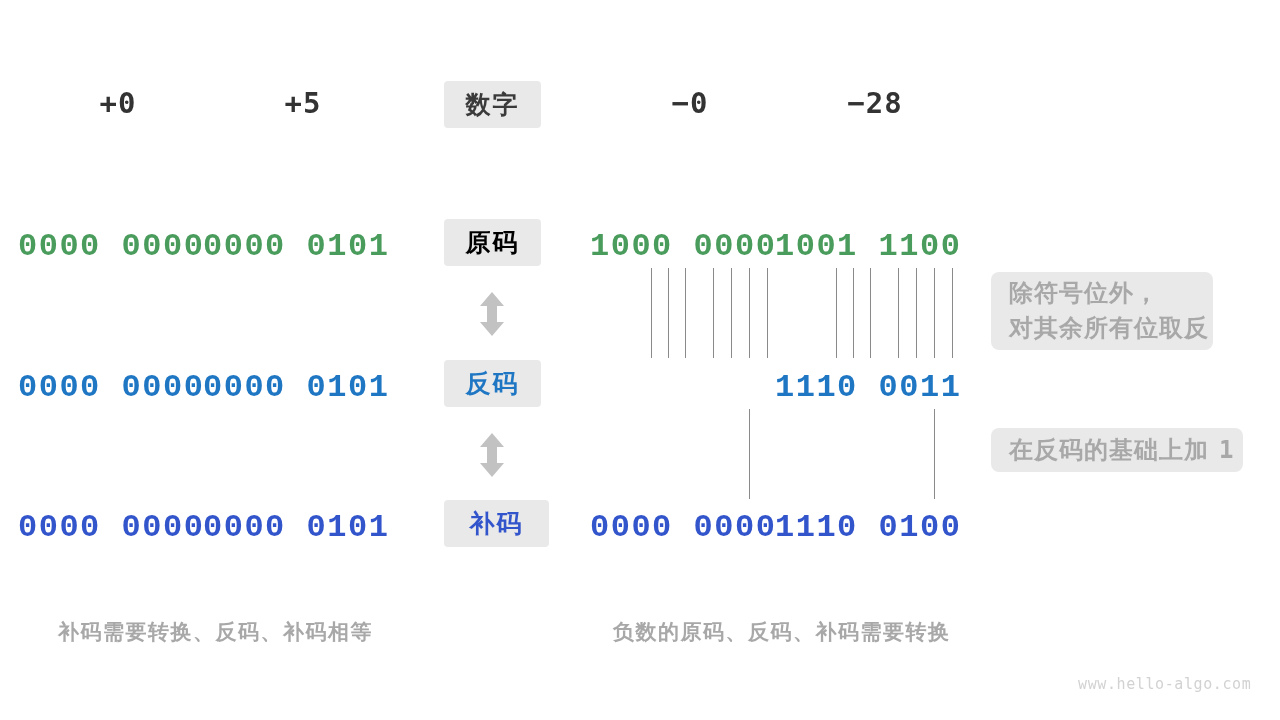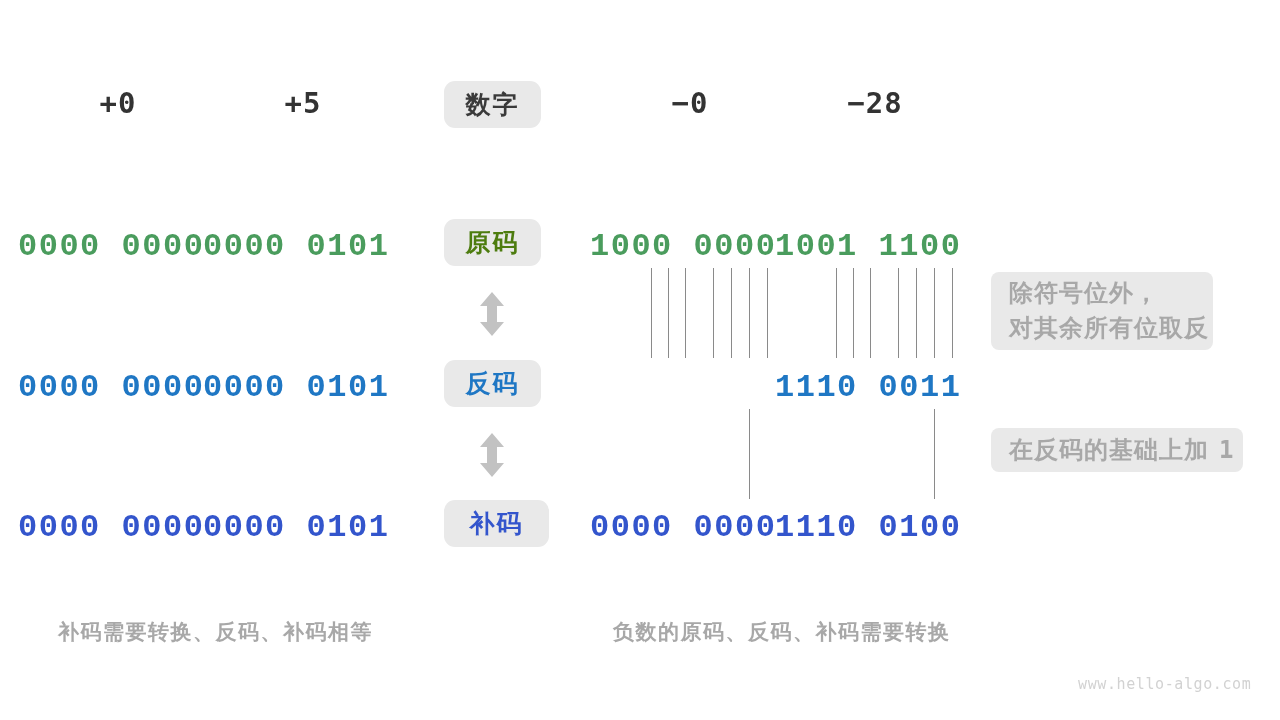--- a/index.html
+++ b/index.html
@@ -29,31 +29,31 @@
     font-weight: bold;
     color: #333333;
     text-align: center;
     white-space: nowrap;
     letter-spacing: 1px;
   }
 
   
   .pill {
     background: #e9e9e9;
-    border-radius: 11px;
+    border-radius: 4px;
     display: flex;
     align-items: center;
     justify-content: center;
     font-size: 25px;
     font-weight: bold;
     letter-spacing: 2px;
     box-sizing: border-box;
   }
   .pill-number { color: #3a3a3a; }
-  .pill-sign   { color: #4d7c0f; }
+  .pill-sign   { color: #000000; }
   .pill-ones   { color: #1f77c4; }
   .pill-twos   { color: #3355cc; }
 
   
   .bits {
     font-family: Liberation Mono, monospace;
     font-size: 32px;
     font-weight: bold;
     letter-spacing: 1.5px;
     text-align: left;

